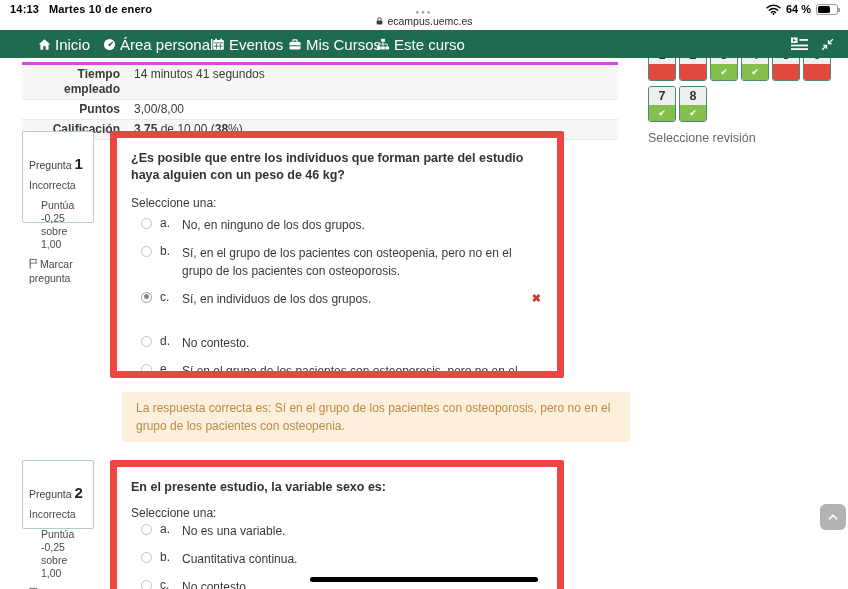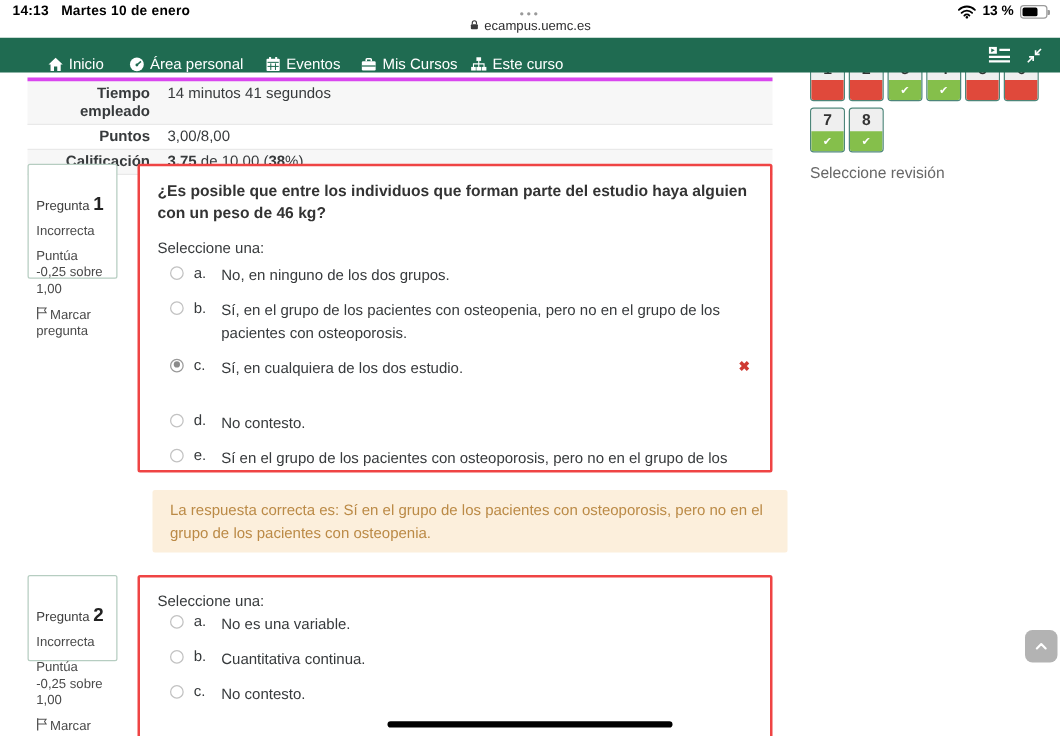--- a/index.html
+++ b/index.html
@@ -12,22 +12,22 @@
   .sb-dots { position:absolute; left:0; right:0; top:9px; text-align:center; font-size:6px; color:#9a9a9a; letter-spacing:2px; }
   .sb-url { position:absolute; left:0; right:0; top:15px; text-align:center; font-size:10.5px; color:#2c2c2e; }
   .sb-url svg { vertical-align:-1px; margin-right:3px; }
   .sb-right { position:absolute; right:10px; top:3px; display:flex; align-items:center; gap:5px; font-size:11px; font-weight:600; color:#000; }
   .battery { position:relative; width:22px; height:11px; border:1px solid #9b9b9b; border-radius:3px; }
   .battery .fill { position:absolute; left:1px; top:1px; bottom:1px; width:12px; background:#000; border-radius:1.5px; }
   .battery .nub { position:absolute; right:-3px; top:3px; width:2px; height:4px; background:#9b9b9b; border-radius:0 1px 1px 0; }
 
   
   #navbar { position:absolute; left:0; top:30px; width:848px; height:28px; background:#1f6b51; z-index:10; }
-  .nav-item { position:absolute; top:0; height:28px; display:flex; align-items:flex-end; gap:4px;
-    color:#fff; font-size:12px; cursor:pointer; }
+  .nav-item { position:absolute; top:0; height:28px; display:flex; align-items:center; gap:4px;
+    color:#fff; font-size:15px; cursor:pointer; }
   .nav-item svg { display:block; }
   .nav-right { position:absolute; top:0; height:28px; display:flex; align-items:center; }
 
   
   #summary { position:absolute; left:22px; top:62px; width:596px; font-size:12px; z-index:1; }
   .srow { display:flex; border-bottom:1px solid #e9e9e9; }
   .srow.stripe { background:#f7f7f7; }
   .srow .th { width:106px; text-align:right; font-weight:bold; padding:2px 8px 2px 2px; line-height:1.25; }
   .srow .td { flex:1; padding:2px 0 2px 6px; line-height:1.25; align-self:flex-start; }
   .srow:first-child { border-top:3px solid #d946ef; }
@@ -44,26 +44,26 @@
   .qbtn.correct .bar { background:#85bf4b; }
   .qbtn.incorrect .bar { background:#e0493b; }
   #finish-link { display:block; margin-top:9px; font-size:12.5px; color:#676767; cursor:pointer; }
 
   
   .qinfo { position:absolute; left:22px; width:72px; background:#fff; border:1px solid #b6cdc1;
     border-radius:2px; padding:23px 6px; font-size:10.5px; color:#4a4a4a; line-height:1.25; z-index:1; }
   .qinfo .qi-title { color:#3f3f3f; }
   .qinfo .qi-num { font-size:15px; font-weight:bold; color:#222; }
   .qinfo .qi-state { margin-top:5px; }
-  .qinfo .qi-points { margin-top:7px; }
+  .qinfo .qi-points { margin-top:7px;margin-left:12px; }
   .qinfo .qi-flag { margin-top:7px; color:#4a4a4a; cursor:pointer; }
   .qinfo .qi-flag svg { vertical-align:-1px; margin-right:2px; }
 
   
-  .qbox { position:absolute; left:110px; width:508px; background:#fff; border:2px solid #ef4444;
+  .qbox { position:absolute; left:110px; width:454px; background:#fff; border:7px solid #ef4444;
     border-radius:2px; padding:12px 14px; overflow:hidden; z-index:1; }
   .qtext { font-weight:bold; font-size:12.5px; color:#333; line-height:1.35; max-width:478px; margin-bottom:12px; }
   .prompt { font-size:12px; margin-bottom:6px; }
   .opt { display:flex; align-items:flex-start; margin-bottom:10px; position:relative; }
   .opt.gap-after { margin-bottom:26px; }
   .radio { width:11px; height:11px; border:1.5px solid #c2c2c2; border-radius:50%; background:#fff;
     margin:2px 8px 0 10px; flex:0 0 auto; position:relative; cursor:pointer; }
   .radio.checked { border-color:#9a9a9a; }
   .radio.checked::after { content:""; position:absolute; left:1.5px; top:1.5px; width:5px; height:5px;
     border-radius:50%; background:#8a8a8a; }
@@ -96,21 +96,21 @@
         <rect x="3" y="7" width="10" height="7" rx="1.5" fill="#3a3a3c"></rect>
       </svg><span>ecampus.uemc.es</span>
   </div>
   <div class="sb-right">
     <svg width="15" height="11" viewBox="0 0 16 12">
       <path d="M1 4.2 a10 10 0 0 1 14 0" fill="none" stroke="#000" stroke-width="1.6" stroke-linecap="round"></path>
       <path d="M3.4 6.8 a6.4 6.4 0 0 1 9.2 0" fill="none" stroke="#000" stroke-width="1.6" stroke-linecap="round"></path>
       <path d="M5.8 9.2 a3 3 0 0 1 4.4 0" fill="none" stroke="#000" stroke-width="1.6" stroke-linecap="round"></path>
       <circle cx="8" cy="10.8" r="1.1" fill="#000"></circle>
     </svg>
-    <span>13 %</span>
+    <span>64 %</span>
     <span class="battery">
         <span class="fill"></span>
         <span class="nub"></span>
       </span>
   </div>
 </div>
 
 <div id="navbar">
   <div class="nav-item" style="left:38px">
     <svg width="13" height="13" viewBox="0 0 16 16">
@@ -250,21 +250,21 @@
         <span class="otext">No, en ninguno de los dos grupos.</span>
       </div>
       <div class="opt">
         <span class="radio"></span>
         <span class="letter">b.</span>
         <span class="otext">Sí, en el grupo de los pacientes con osteopenia, pero no en el grupo de los pacientes con osteoporosis.</span>
       </div>
       <div class="opt gap-after">
         <span class="radio checked"></span>
         <span class="letter">c.</span>
-        <span class="otext">Sí, en cualquiera de los dos estudio.</span>
+        <span class="otext">Sí, en individuos de los dos grupos.</span>
         <span class="cross">✖</span>
       </div>
       <div class="opt">
         <span class="radio"></span>
         <span class="letter">d.</span>
         <span class="otext">No contesto.</span>
       </div>
       <div class="opt">
         <span class="radio"></span>
         <span class="letter">e.</span>
@@ -281,20 +281,21 @@
   <div class="qi-points">Puntúa -0,25 sobre 1,00</div>
   <div class="qi-flag">
     <svg width="9" height="11" viewBox="0 0 12 14">
         <path d="M1.5 0.5 V13.5" stroke="#555" stroke-width="1.4"></path>
         <path d="M1.5 1.5 H10.5 L8.8 4 L10.5 6.5 H1.5" fill="none" stroke="#555" stroke-width="1.1"></path>
       </svg><span>Marcar pregunta</span>
   </div>
 </div>
 
 <div class="qbox" style="top:460px; height:200px;">
+  <div class="qtext" style="margin-bottom:10px;">En el presente estudio, la variable sexo es:</div>
   <div class="prompt" style="margin-bottom:2px;">Seleccione una:</div>
   <div>
       <div class="opt">
         <span class="radio"></span>
         <span class="letter">a.</span>
         <span class="otext">No es una variable.</span>
       </div>
       <div class="opt">
         <span class="radio"></span>
         <span class="letter">b.</span>

